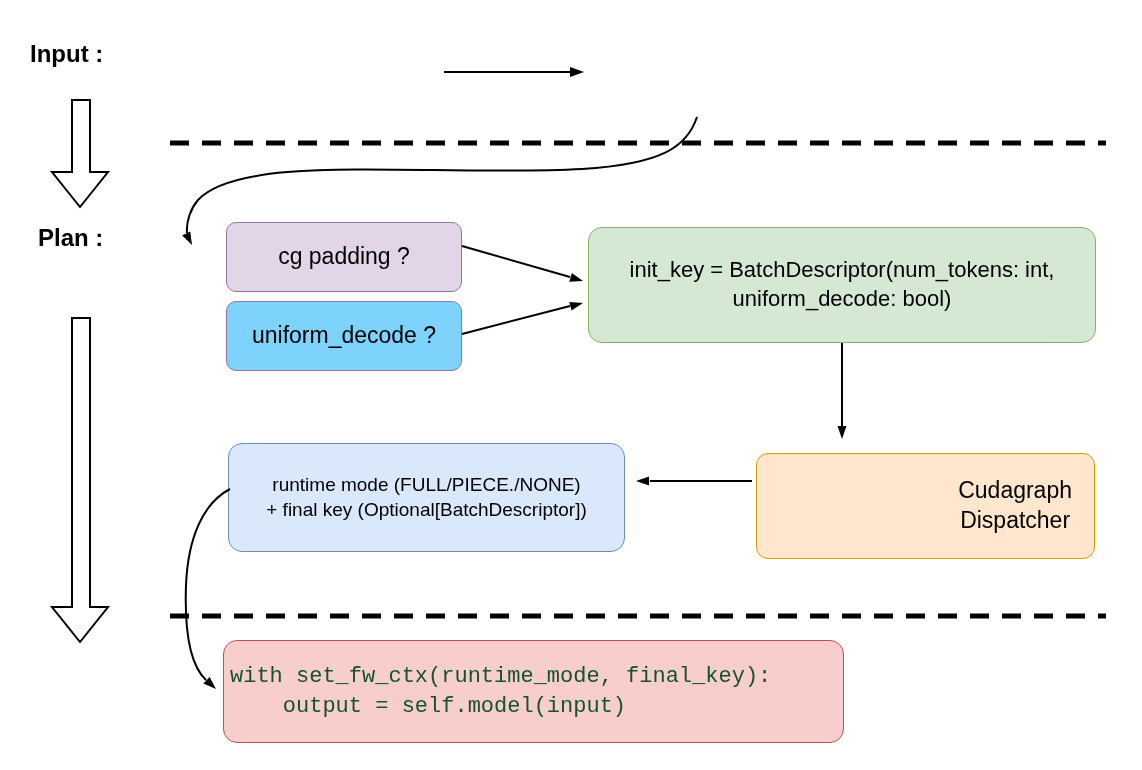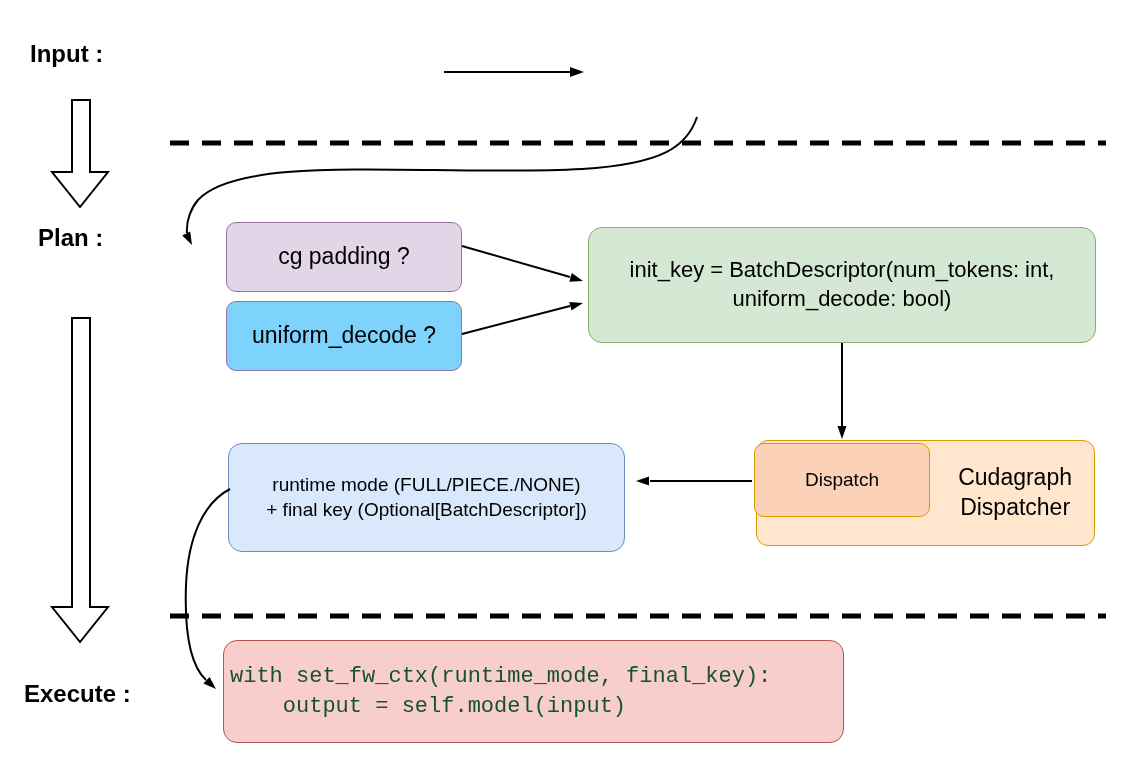--- a/index.html
+++ b/index.html
@@ -52,21 +52,21 @@
     left:588px;top:227px;width:508px;height:116px;
     background:#D5E8D4;border:1.6px solid #82B366;font-size:22px;
     white-space:pre-line;border-radius:14px;
   }
   #node-runtime-mode{
     left:228px;top:443px;width:397px;height:109px;
     background:#DAE8FC;border:1.6px solid #6C8EBF;font-size:19px;
     white-space:pre-line;border-radius:14px;
   }
   #node-cudagraph-outer{
-    left:756px;top:440px;width:339px;height:106px;
+    left:756px;top:453px;width:339px;height:106px;
     background:#FFE6CC;border:1.6px solid #D79B00;font-size:23px;
     white-space:pre-line;justify-content:flex-end;padding-right:22px;
     border-radius:12px;
   }
   #node-dispatch{
     left:754px;top:443px;width:176px;height:74px;
     background:#FBD2B8;border:1.6px solid #D79B00;font-size:19px;
     border-radius:10px;
   }
   #node-execute-code{
@@ -82,31 +82,29 @@
     pointer-events:none;
   }
 </style>
 </head>
 <body>
 
 <div id="canvas">
 
   <div class="stage" id="stage-input">Input :</div>
   <div class="stage" id="stage-plan">Plan :</div>
-  <div class="stage" id="stage-execute">Execute :</div>
 
   <div class="node" id="node-cg-padding">cg padding ?</div>
   <div class="node" id="node-uniform-decode">uniform_decode ?</div>
   <div class="node" id="node-init-key">init_key = BatchDescriptor(num_tokens: int,
 uniform_decode: bool)</div>
   <div class="node" id="node-runtime-mode">runtime mode (FULL/PIECE./NONE)
 + final key (Optional[BatchDescriptor])</div>
   <div class="node" id="node-cudagraph-outer">Cudagraph
 Dispatcher</div>
-  <div class="node" id="node-dispatch">Dispatch</div>
   <div class="node" id="node-execute-code">with set_fw_ctx(runtime_mode, final_key):
     output = self.model(input)</div>
 
   <svg id="connector-layer" width="1142" height="770" viewBox="0 0 1142 770" xmlns="http://www.w3.org/2000/svg">
 
     <line x1="170" y1="143" x2="1106" y2="143" stroke="#000" stroke-width="5" stroke-dasharray="19 13"></line>
     <line x1="170" y1="616" x2="1106" y2="616" stroke="#000" stroke-width="5" stroke-dasharray="19 13"></line>
 
     <polygon points="72,100 90,100 90,172 108,172 80,207 52,172 72,172" fill="#ffffff" stroke="#000" stroke-width="2"></polygon>
     <polygon points="72,318 90,318 90,607 108,607 80,642 52,607 72,607" fill="#ffffff" stroke="#000" stroke-width="2"></polygon>

